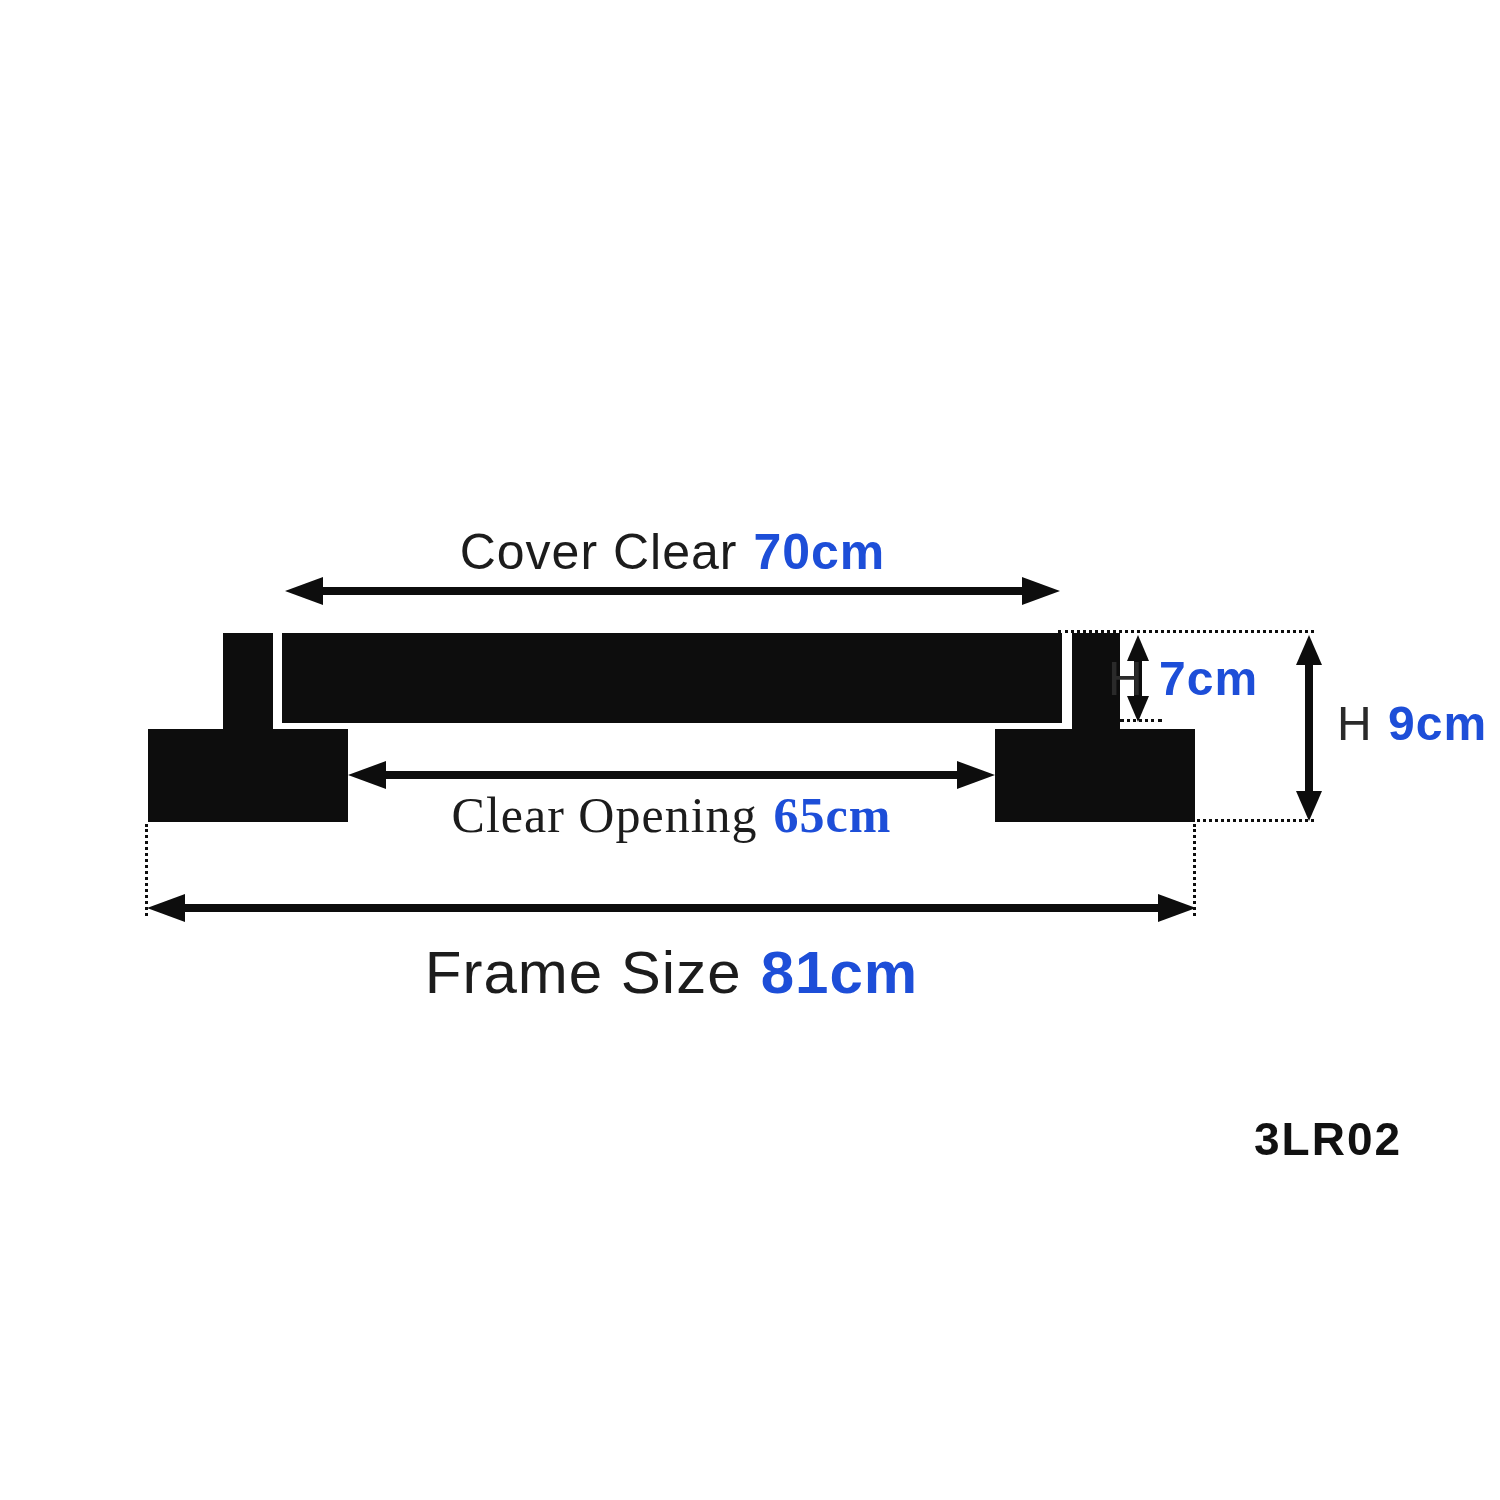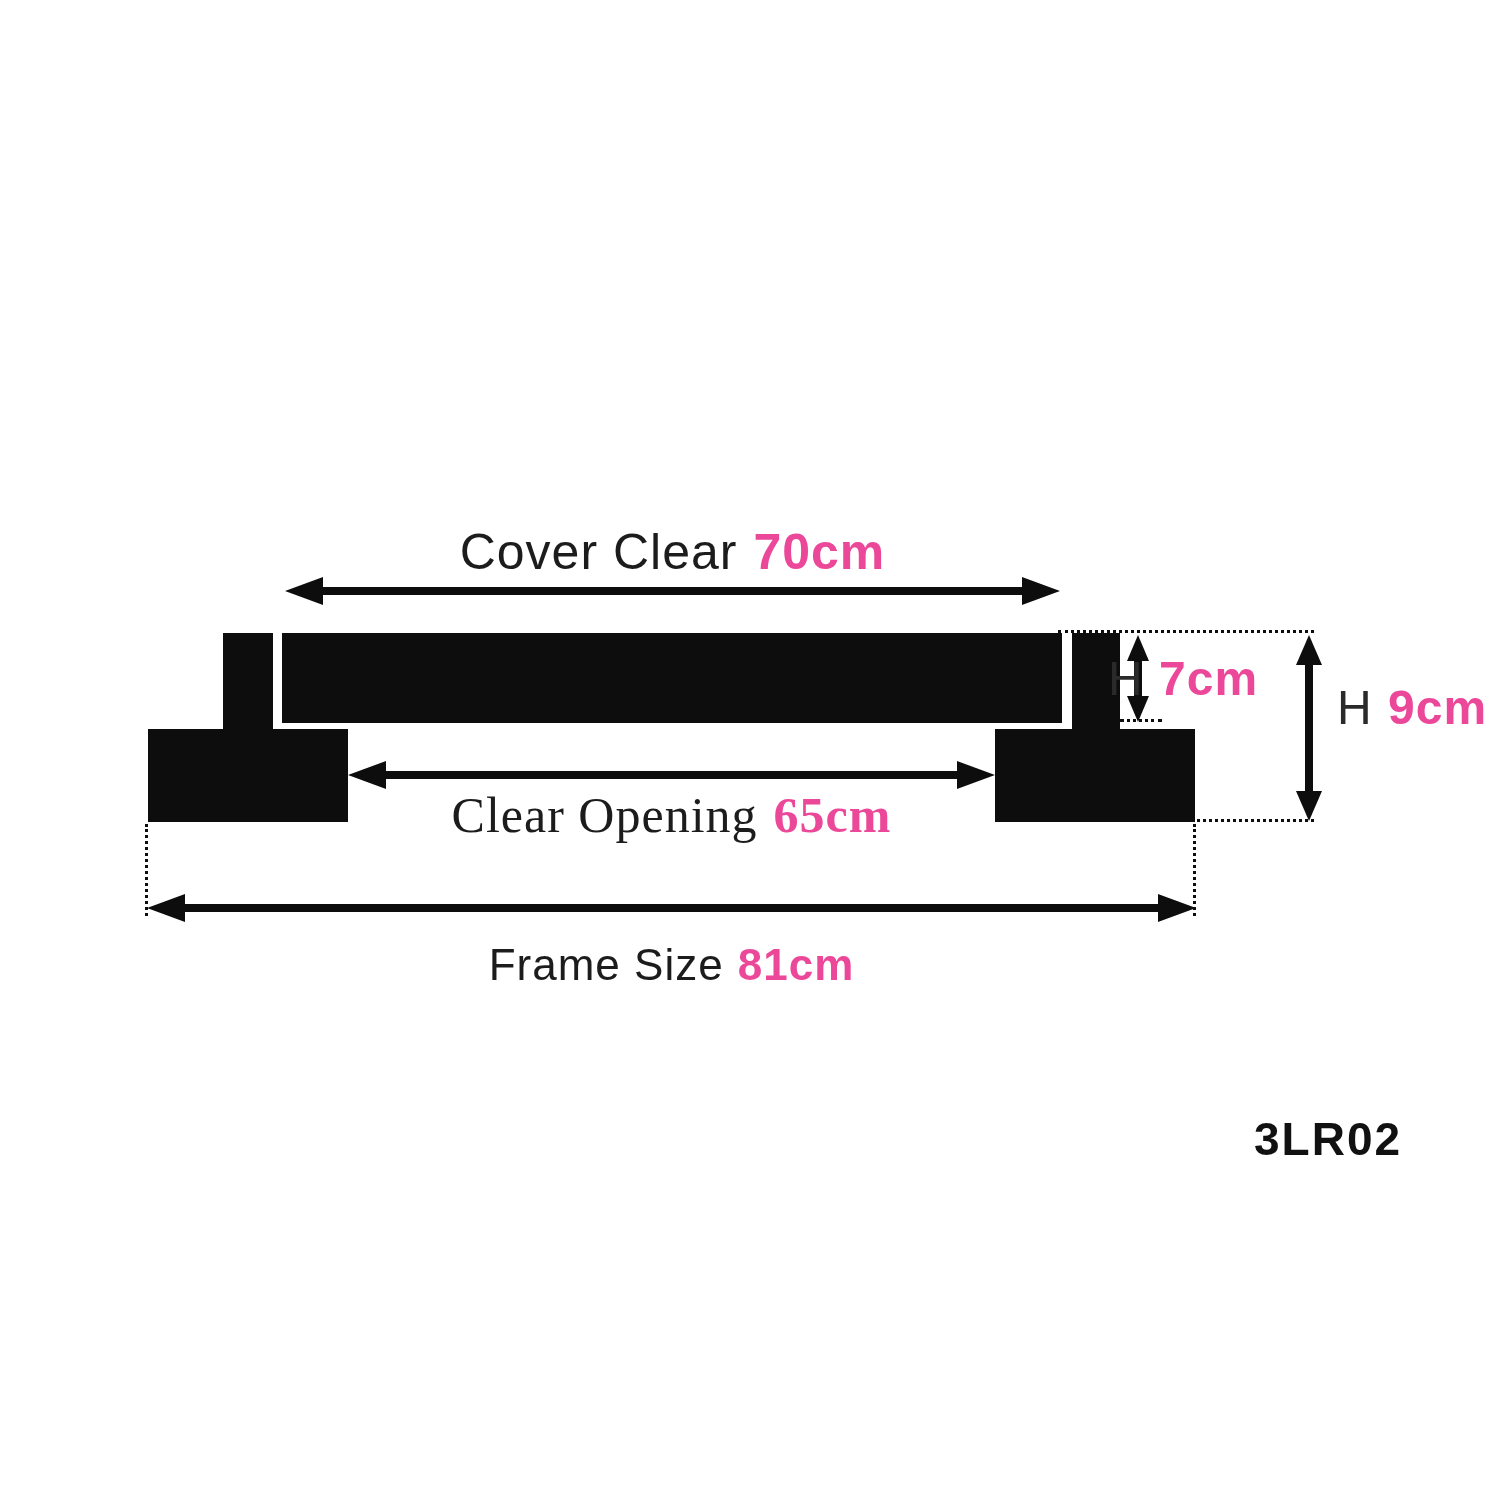--- a/index.html
+++ b/index.html
@@ -17,21 +17,21 @@
   
   .dim-label{
     position:absolute;
     font-size:50px;
     line-height:1.0;
     letter-spacing:1px;
     color:#1c1c1c;
     text-align:center;
     white-space:nowrap;
   }
-  .dim-label .val{font-weight:700;margin-left:0.32em;color:#ec4899;}
+  .dim-label .val{font-weight:700;margin-left:0.32em;color:#1d4ed8;}
   .h-label{font-size:48px;text-align:left;color:#2a2a2a;}
   .code-label{
     position:absolute;
     font-size:46px;
     font-weight:700;
     letter-spacing:2px;
     color:#111111;
     white-space:nowrap;
   }
 
@@ -103,27 +103,27 @@
   </div>
 
   <div class="dim-label" style="left:285px;top:527px;width:775px;">
     <span>Cover Clear</span><span class="val">70cm</span>
   </div>
 
   <div class="dim-label" style="left:348px;top:790px;width:647px;font-family:Liberation Serif, serif;">
     <span>Clear Opening</span><span class="val">65cm</span>
   </div>
 
-  <div class="dim-label" style="left:147px;top:943px;width:1049px;font-size:44px;">
+  <div class="dim-label" style="left:147px;top:943px;width:1049px;font-size:60px;">
     <span>Frame Size</span><span class="val">81cm</span>
   </div>
 
   <div class="dim-label h-label" style="left:1108px;top:655px;">
     <span>H</span><span class="val">7cm</span>
   </div>
 
-  <div class="dim-label h-label" style="left:1337px;top:684px;">
+  <div class="dim-label h-label" style="left:1337px;top:700px;">
     <span>H</span><span class="val">9cm</span>
   </div>
 
   <div class="code-label" style="left:1254px;top:1112px;">3LR02</div>
 
 </div>
 
 </body></html>

